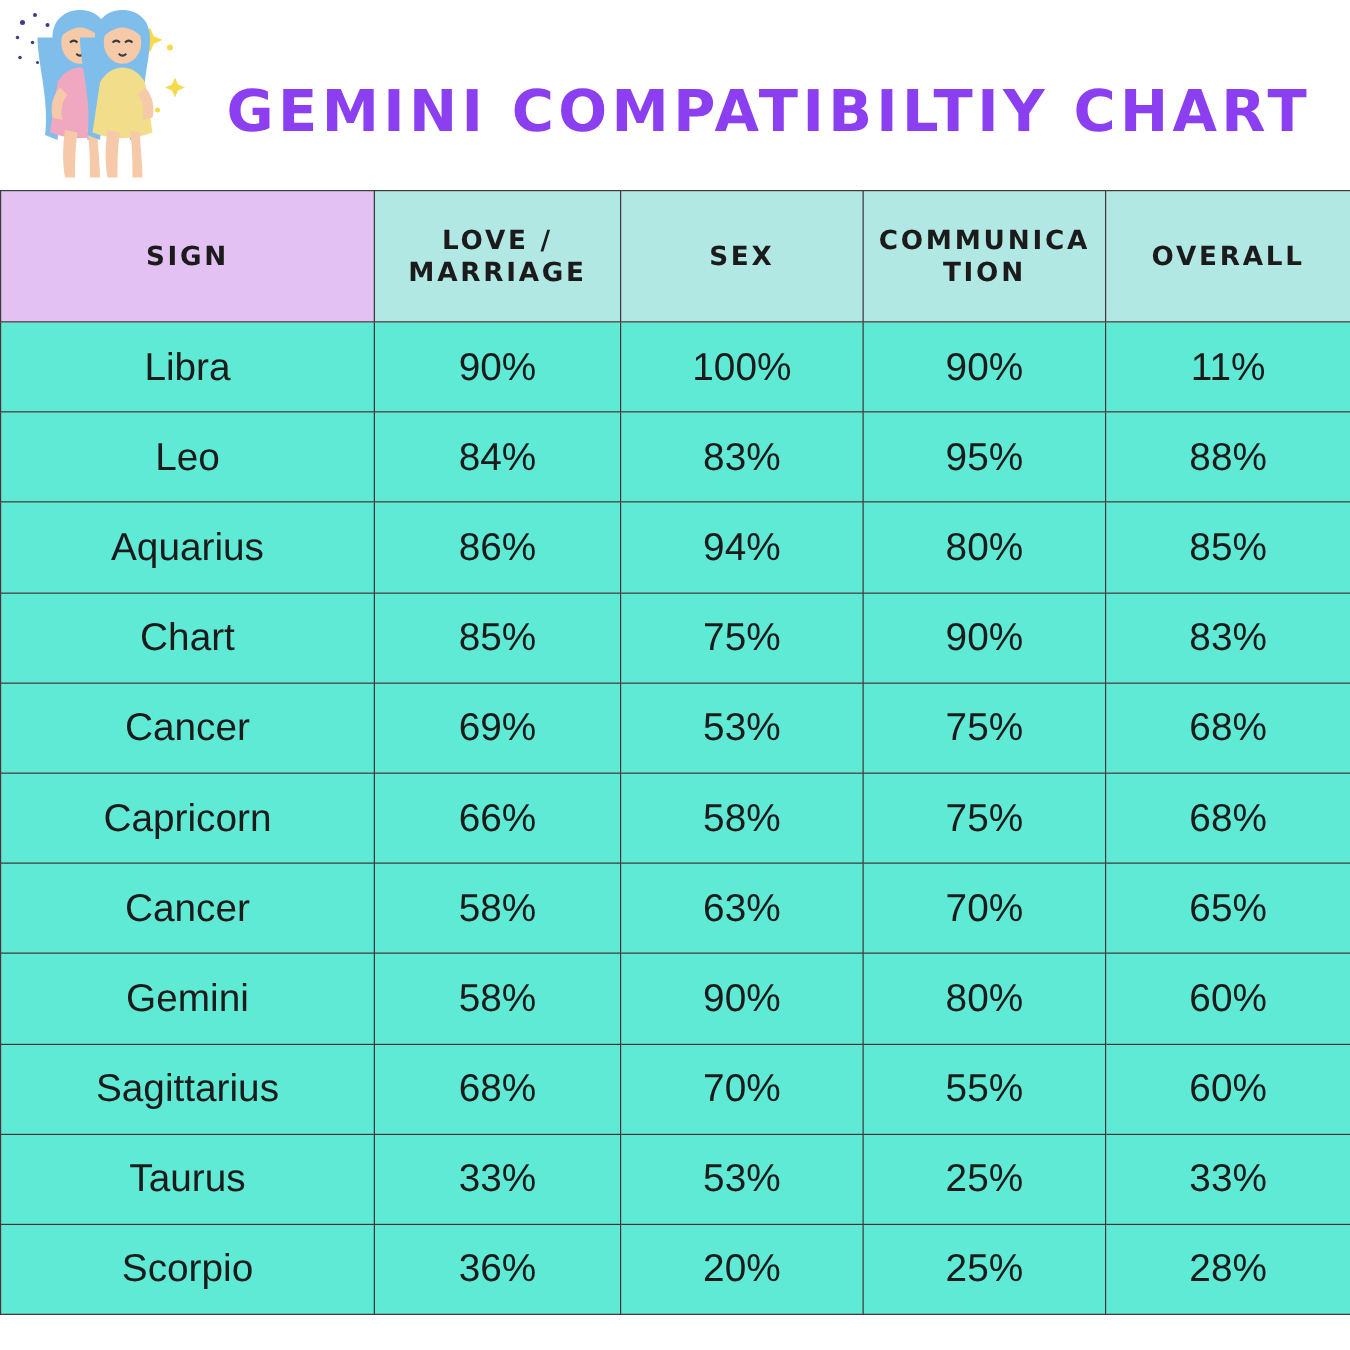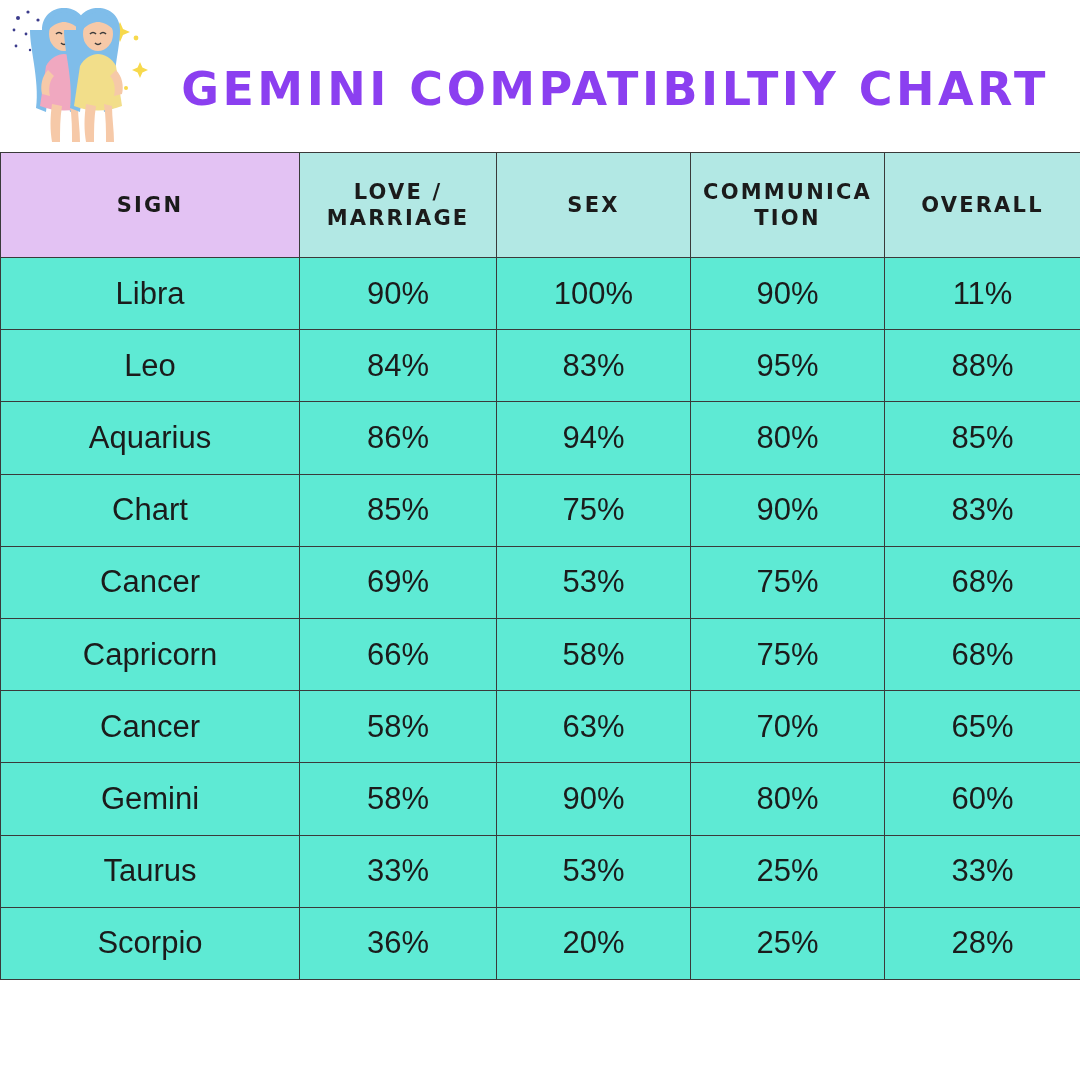--- a/index.html
+++ b/index.html
@@ -240,20 +240,27 @@
         <td>65%</td>
       </tr>
       <tr>
         <td class="sign-cell">Gemini</td>
         <td>58%</td>
         <td>90%</td>
         <td>80%</td>
         <td>60%</td>
       </tr>
       <tr>
+        <td class="sign-cell">Sagittarius</td>
+        <td>68%</td>
+        <td>70%</td>
+        <td>55%</td>
+        <td>60%</td>
+      </tr>
+      <tr>
         <td class="sign-cell">Taurus</td>
         <td>33%</td>
         <td>53%</td>
         <td>25%</td>
         <td>33%</td>
       </tr>
       <tr>
         <td class="sign-cell">Scorpio</td>
         <td>36%</td>
         <td>20%</td>

